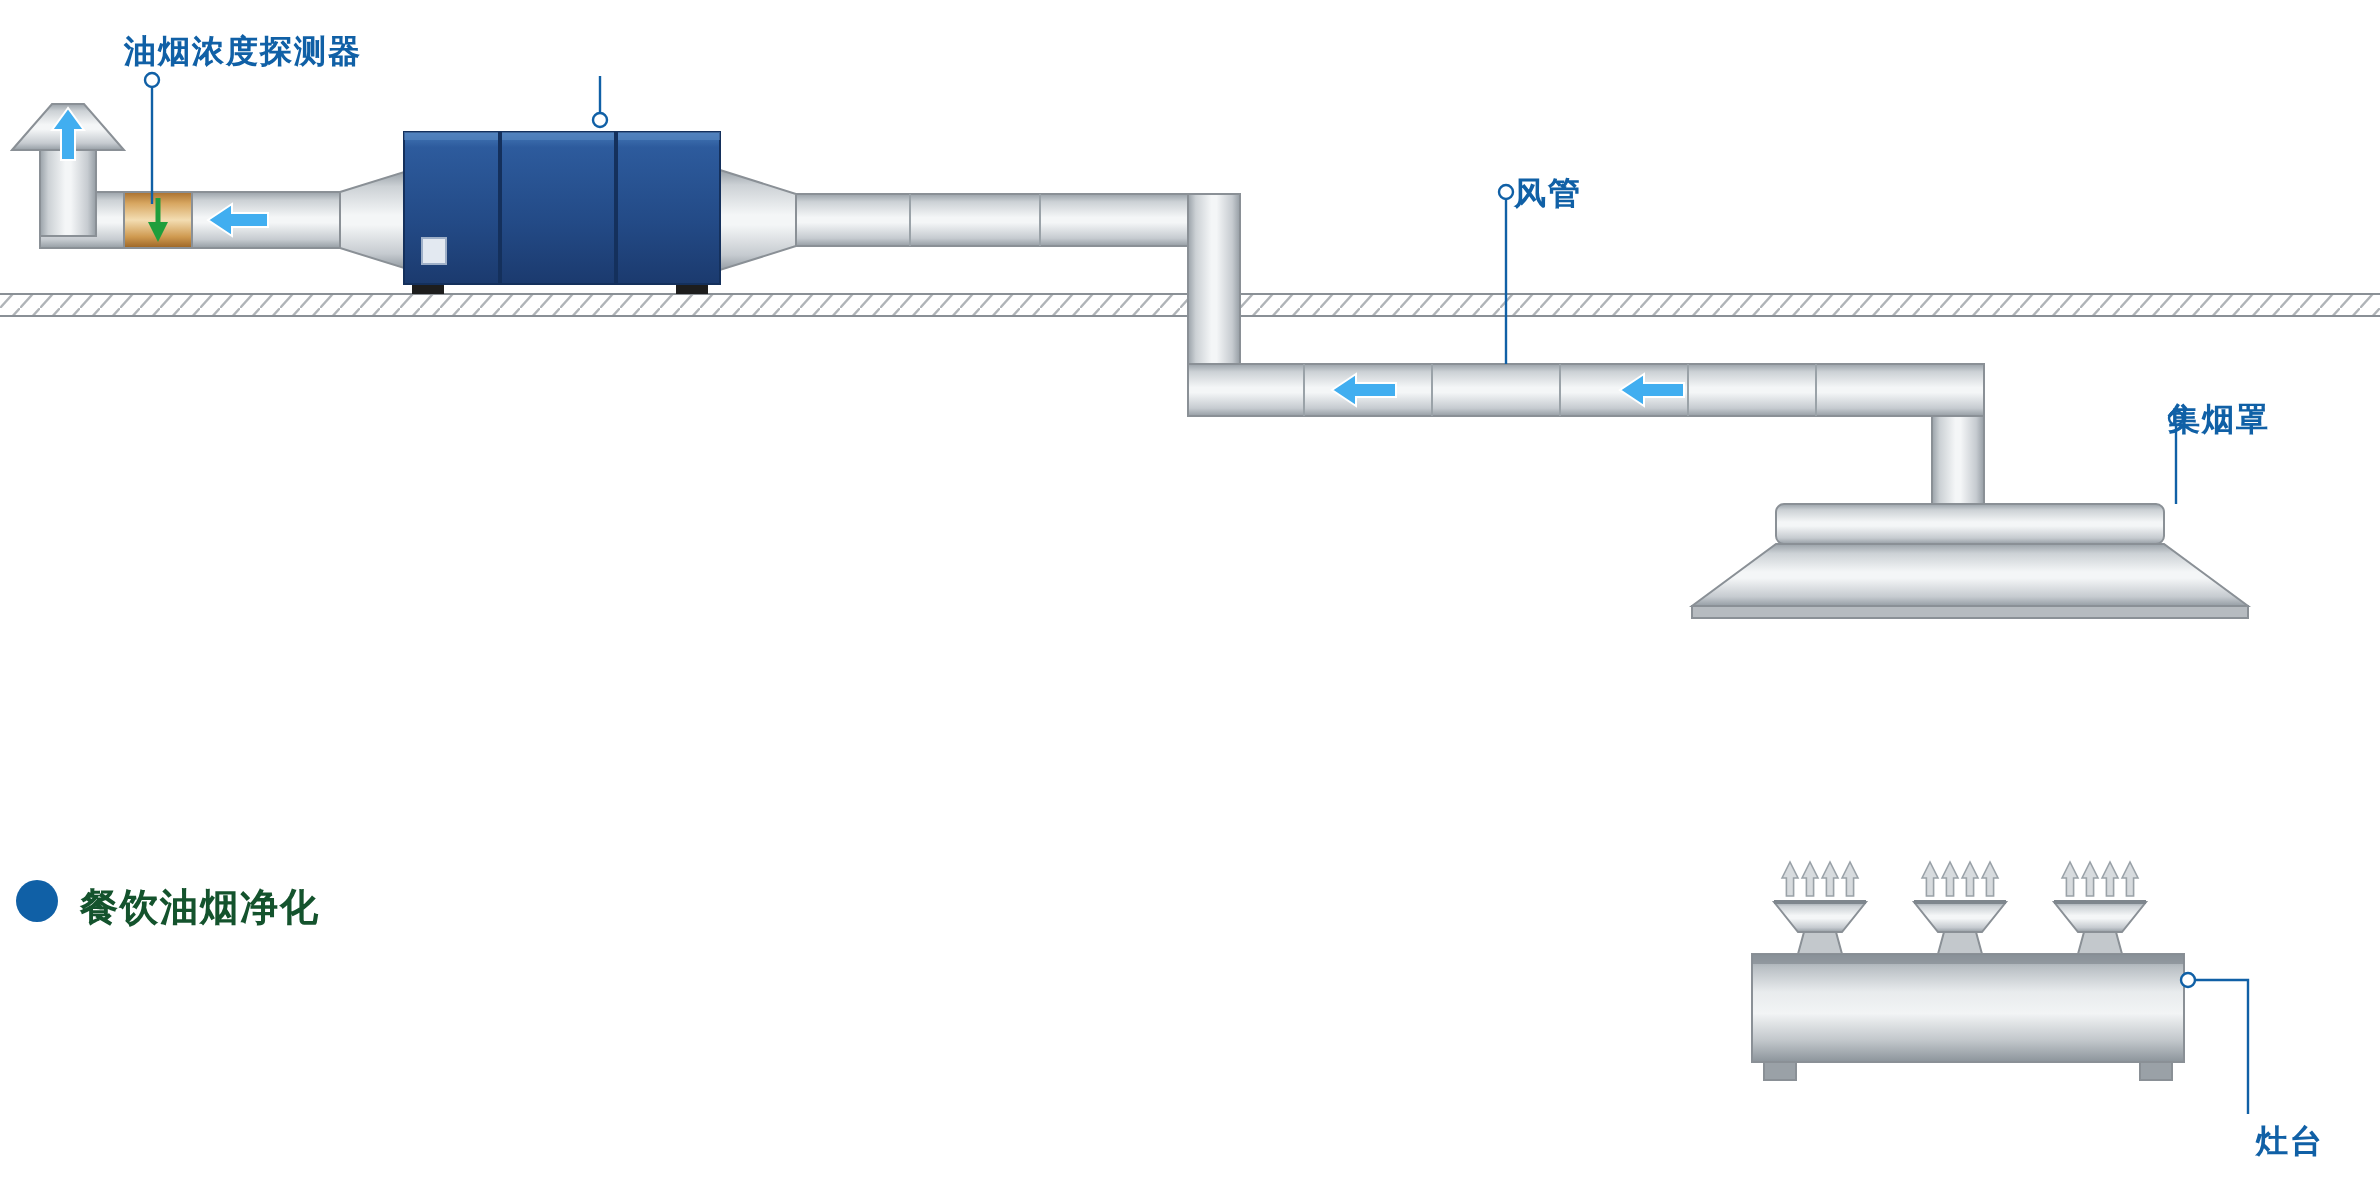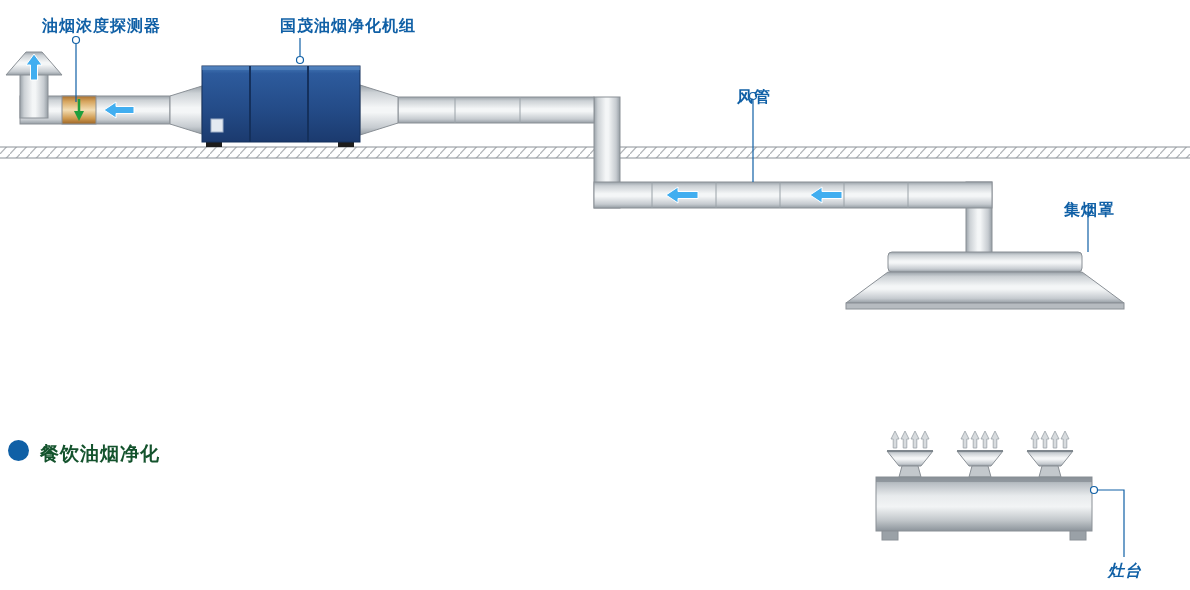--- a/index.html
+++ b/index.html
@@ -4,21 +4,21 @@
 <style>
   * { margin:0; padding:0; box-sizing:border-box; }
   html,body { background:#ffffff; }
   .stage {
     position:relative; width:1190px; height:590px; background:#ffffff;
     overflow:hidden; font-family:"Liberation Sans","DejaVu Sans",sans-serif;
   }
   .stage svg { position:absolute; left:0; top:0; }
   .lbl {
     position:absolute; color:#1060a6; font-size:16px; font-weight:bold;
-    white-space:nowrap; letter-spacing:1px;
+    white-space:nowrap; letter-spacing:1px;margin-left:20px;
   }
   .title-bullet {
     position:absolute; left:8px; top:440px; width:21px; height:21px;
     border-radius:50%; background:#1060a6;
   }
   .title-text {
     position:absolute; left:40px; top:441px; color:#14532d;
     font-size:19px; font-weight:bold; letter-spacing:1px; white-space:nowrap;
   }
 </style>
@@ -191,21 +191,20 @@
         <circle cx="1088" cy="209" r="3.5" fill="#ffffff"></circle>
       </g>
       <g>
         <polyline points="1096,490 1124,490 1124,557"></polyline>
         <circle cx="1094" cy="490" r="3.5" fill="#ffffff"></circle>
       </g>
     </g>
   </svg>
 
   <div class="lbl" style="left:42px; top:16px;">油烟浓度探测器</div>
-  <div class="lbl" style="left:280px; top:16px;">国茂油烟净化机组</div>
   <div class="lbl" style="left:737px; top:87px;">风管</div>
   <div class="lbl" style="left:1064px; top:200px;">集烟罩</div>
-  <div class="lbl" style="left:1108px; top:561px;font-style:italic;">灶台</div>
+  <div class="lbl" style="left:1108px; top:561px;">灶台</div>
 
   <span class="title-bullet"></span>
   <div class="title-text">餐饮油烟净化</div>
 
 </div>
 
 </body></html>

